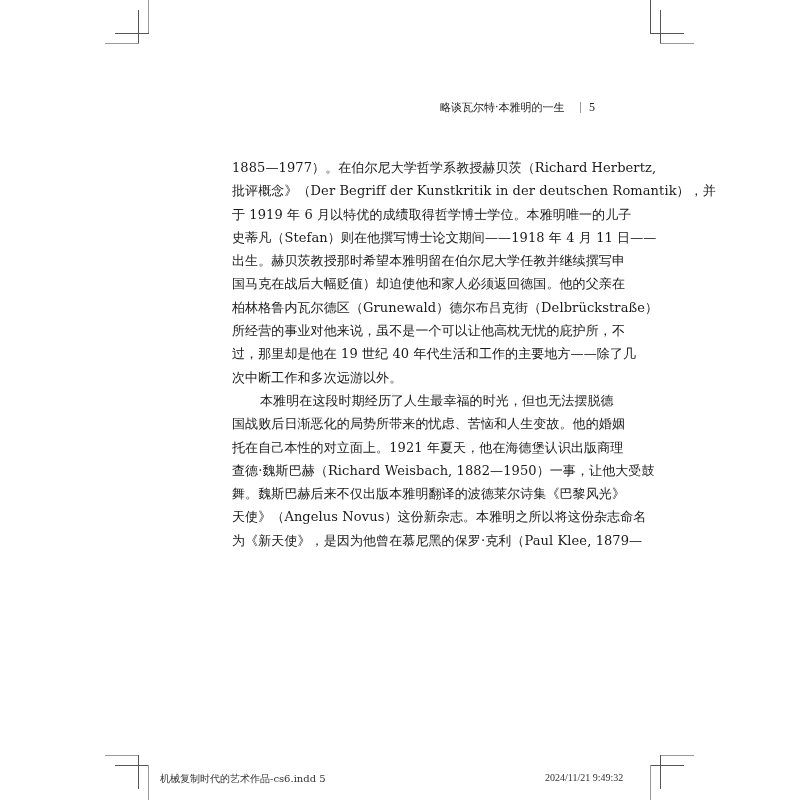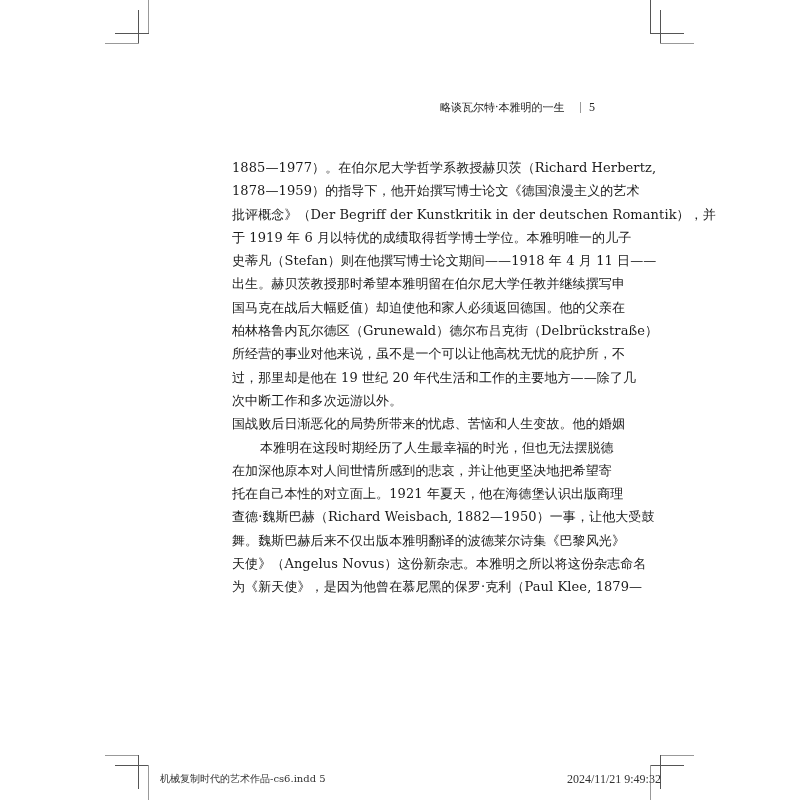--- a/index.html
+++ b/index.html
@@ -10,21 +10,21 @@
             font-size:11px; color:#222; }
   .header .title { position:absolute; left:0; top:0; white-space:nowrap; }
   .header .bar { position:absolute; left:140px; top:2px; width:1px; height:11px; background:#999; }
   .header .num { position:absolute; left:149px; top:0; font-family:"Liberation Serif",serif; font-size:12px; }
   .body-text { position:absolute; left:232px; top:156px; width:370px; }
   .line { height:23.3px; line-height:23.3px; font-size:13px; white-space:nowrap;
           letter-spacing:0.1px; text-align:justify; text-align-last:justify; }
   .line.last { text-align-last:left; }
   .line.indent { padding-left:28px; box-sizing:border-box; }
   .footer-left { position:absolute; top:772px; left:160px; font-size:10px; color:#333; white-space:nowrap; }
-  .footer-right { position:absolute; top:772px; left:567px; font-size:12px; color:#333; white-space:nowrap;
+  .footer-right { position:absolute; top:772px; left:545px; font-size:10px; color:#333; white-space:nowrap;
                   font-family:"Liberation Serif",serif; }
 </style>
 </head>
 <body>
 
 <div class="crop" style="left:148px;top:0;width:1px;height:33px;background:#999;"></div>
 <div class="crop" style="left:115px;top:33px;width:34px;height:1px;"></div>
 <div class="crop" style="left:138px;top:10px;width:1px;height:34px;"></div>
 <div class="crop" style="left:105px;top:43px;width:34px;height:1px;background:#999;"></div>
 
@@ -44,33 +44,31 @@
 <div class="crop" style="left:650px;top:765px;width:1px;height:35px;background:#999;"></div>
 
 <div class="header">
   <span class="title">略谈瓦尔特·本雅明的一生</span>
   <span class="bar"></span>
   <span class="num">5</span>
 </div>
 
 <div class="body-text" id="body-text">
     <div class="line">1885—1977）。在伯尔尼大学哲学系教授赫贝茨（Richard Herbertz,</div>
-    <div class="line">1878—1959）的指导下，他开始撰写博士论文《德国浪漫主义的艺术</div>
     <div class="line">批评概念》（Der Begriff der Kunstkritik in der deutschen Romantik），并</div>
     <div class="line">于 1919 年 6 月以特优的成绩取得哲学博士学位。本雅明唯一的儿子</div>
     <div class="line">史蒂凡（Stefan）则在他撰写博士论文期间——1918 年 4 月 11 日——</div>
     <div class="line">出生。赫贝茨教授那时希望本雅明留在伯尔尼大学任教并继续撰写申</div>
     <div class="line">国马克在战后大幅贬值）却迫使他和家人必须返回德国。他的父亲在</div>
     <div class="line">柏林格鲁内瓦尔德区（Grunewald）德尔布吕克街（Delbrückstraße）</div>
     <div class="line">所经营的事业对他来说，虽不是一个可以让他高枕无忧的庇护所，不</div>
-    <div class="line">过，那里却是他在 19 世纪 20 年代生活和工作的主要地方——除了几</div>
+    <div class="line">过，那里却是他在 19 世纪 40 年代生活和工作的主要地方——除了几</div>
     <div class="line last">次中断工作和多次远游以外。</div>
+    <div class="line indent">本雅明在这段时期经历了人生最幸福的时光，但也无法摆脱德</div>
     <div class="line">国战败后日渐恶化的局势所带来的忧虑、苦恼和人生变故。他的婚姻</div>
-    <div class="line indent">本雅明在这段时期经历了人生最幸福的时光，但也无法摆脱德</div>
-    <div class="line">在加深他原本对人间世情所感到的悲哀，并让他更坚决地把希望寄</div>
     <div class="line">托在自己本性的对立面上。1921 年夏天，他在海德堡认识出版商理</div>
     <div class="line">查德·魏斯巴赫（Richard Weisbach, 1882—1950）一事，让他大受鼓</div>
     <div class="line">舞。魏斯巴赫后来不仅出版本雅明翻译的波德莱尔诗集《巴黎风光》</div>
     <div class="line">天使》（Angelus Novus）这份新杂志。本雅明之所以将这份杂志命名</div>
     <div class="line">为《新天使》，是因为他曾在慕尼黑的保罗·克利（Paul Klee, 1879—</div>
   </div>
 
 <div class="footer-left">机械复制时代的艺术作品-cs6.indd   5</div>
 <div class="footer-right">2024/11/21   9:49:32</div>
 

